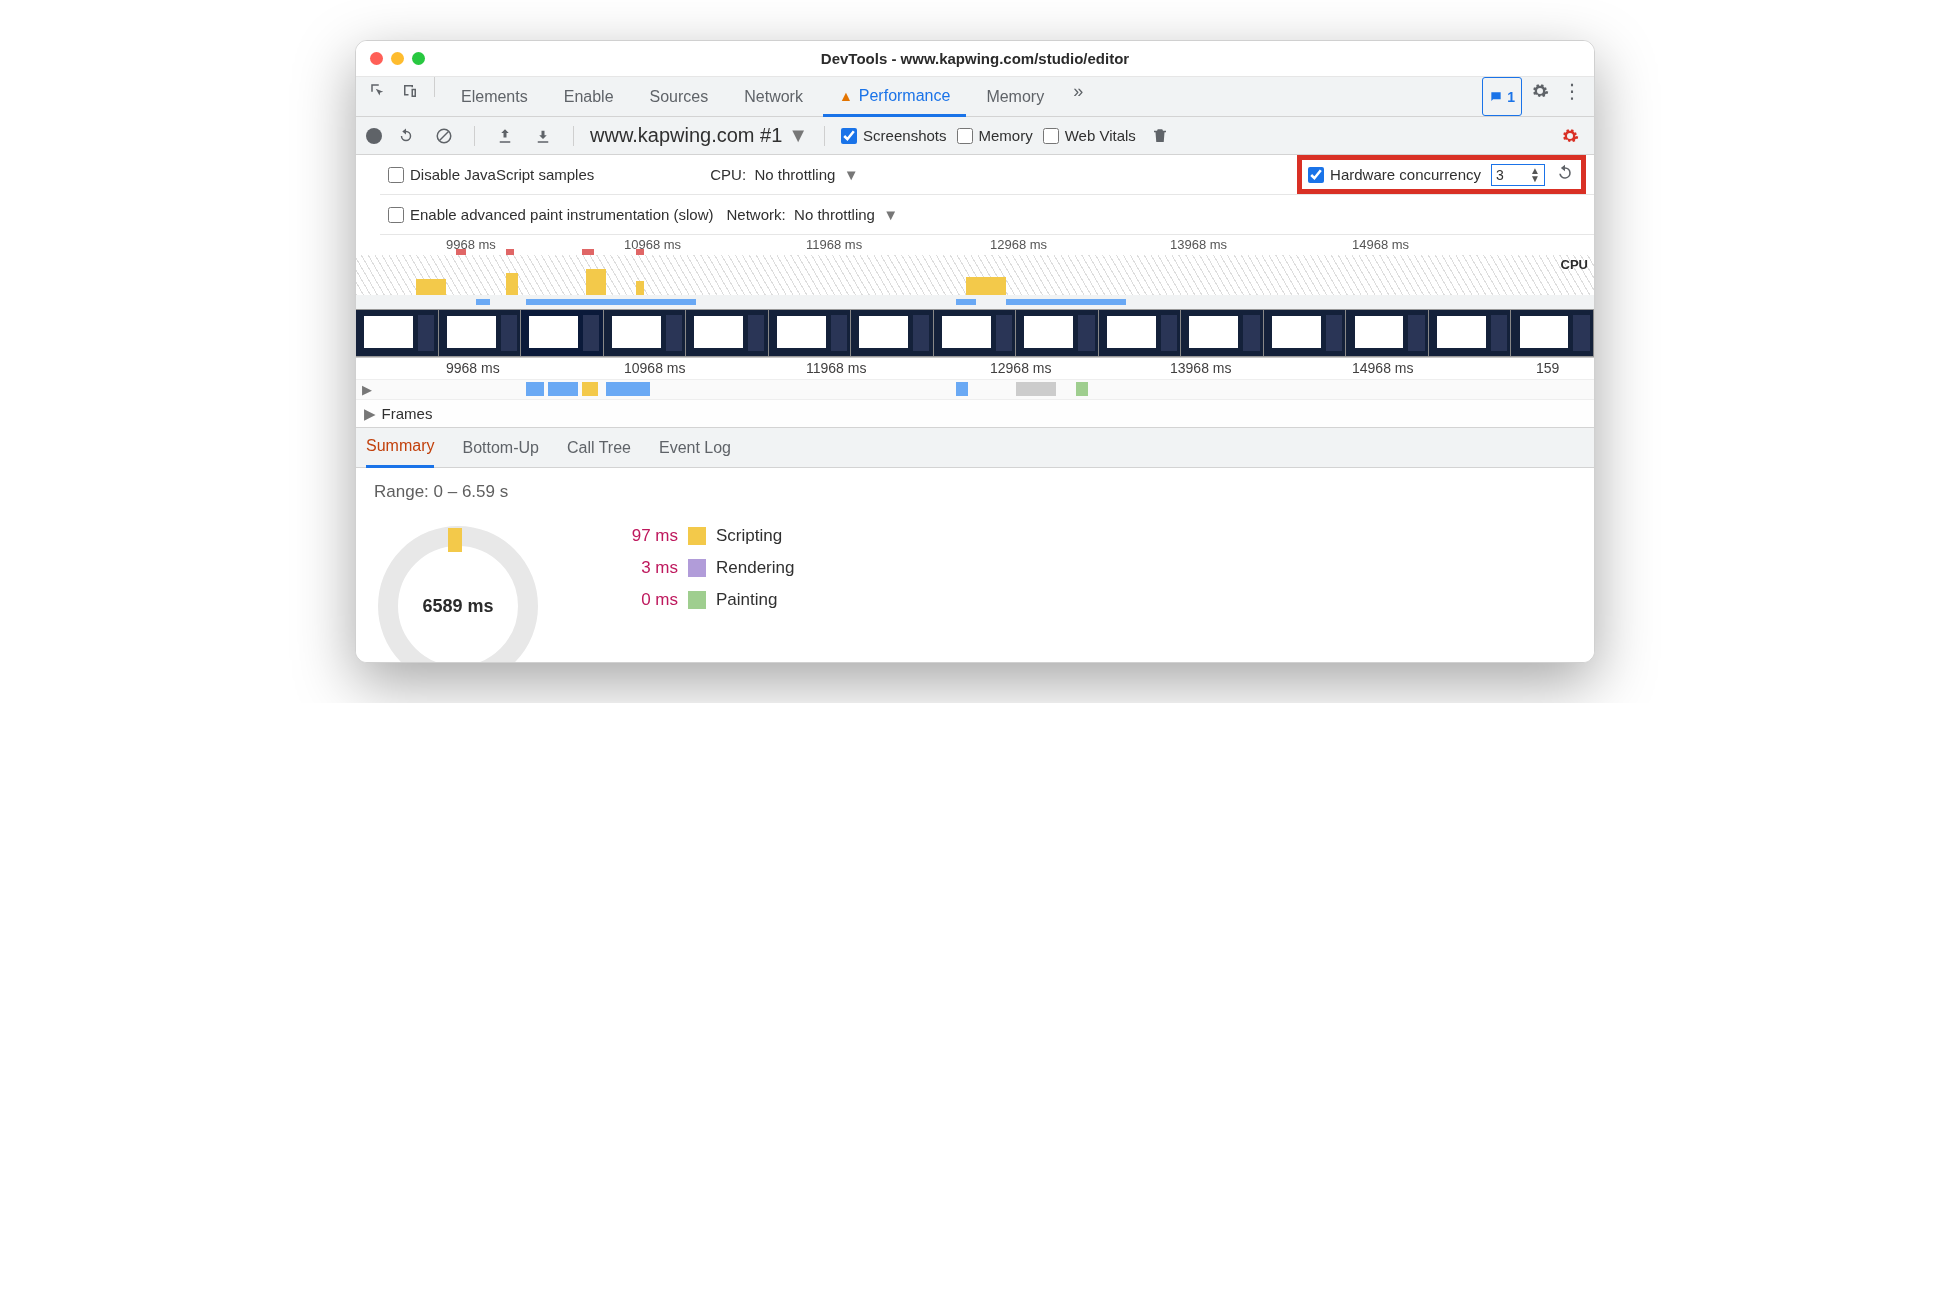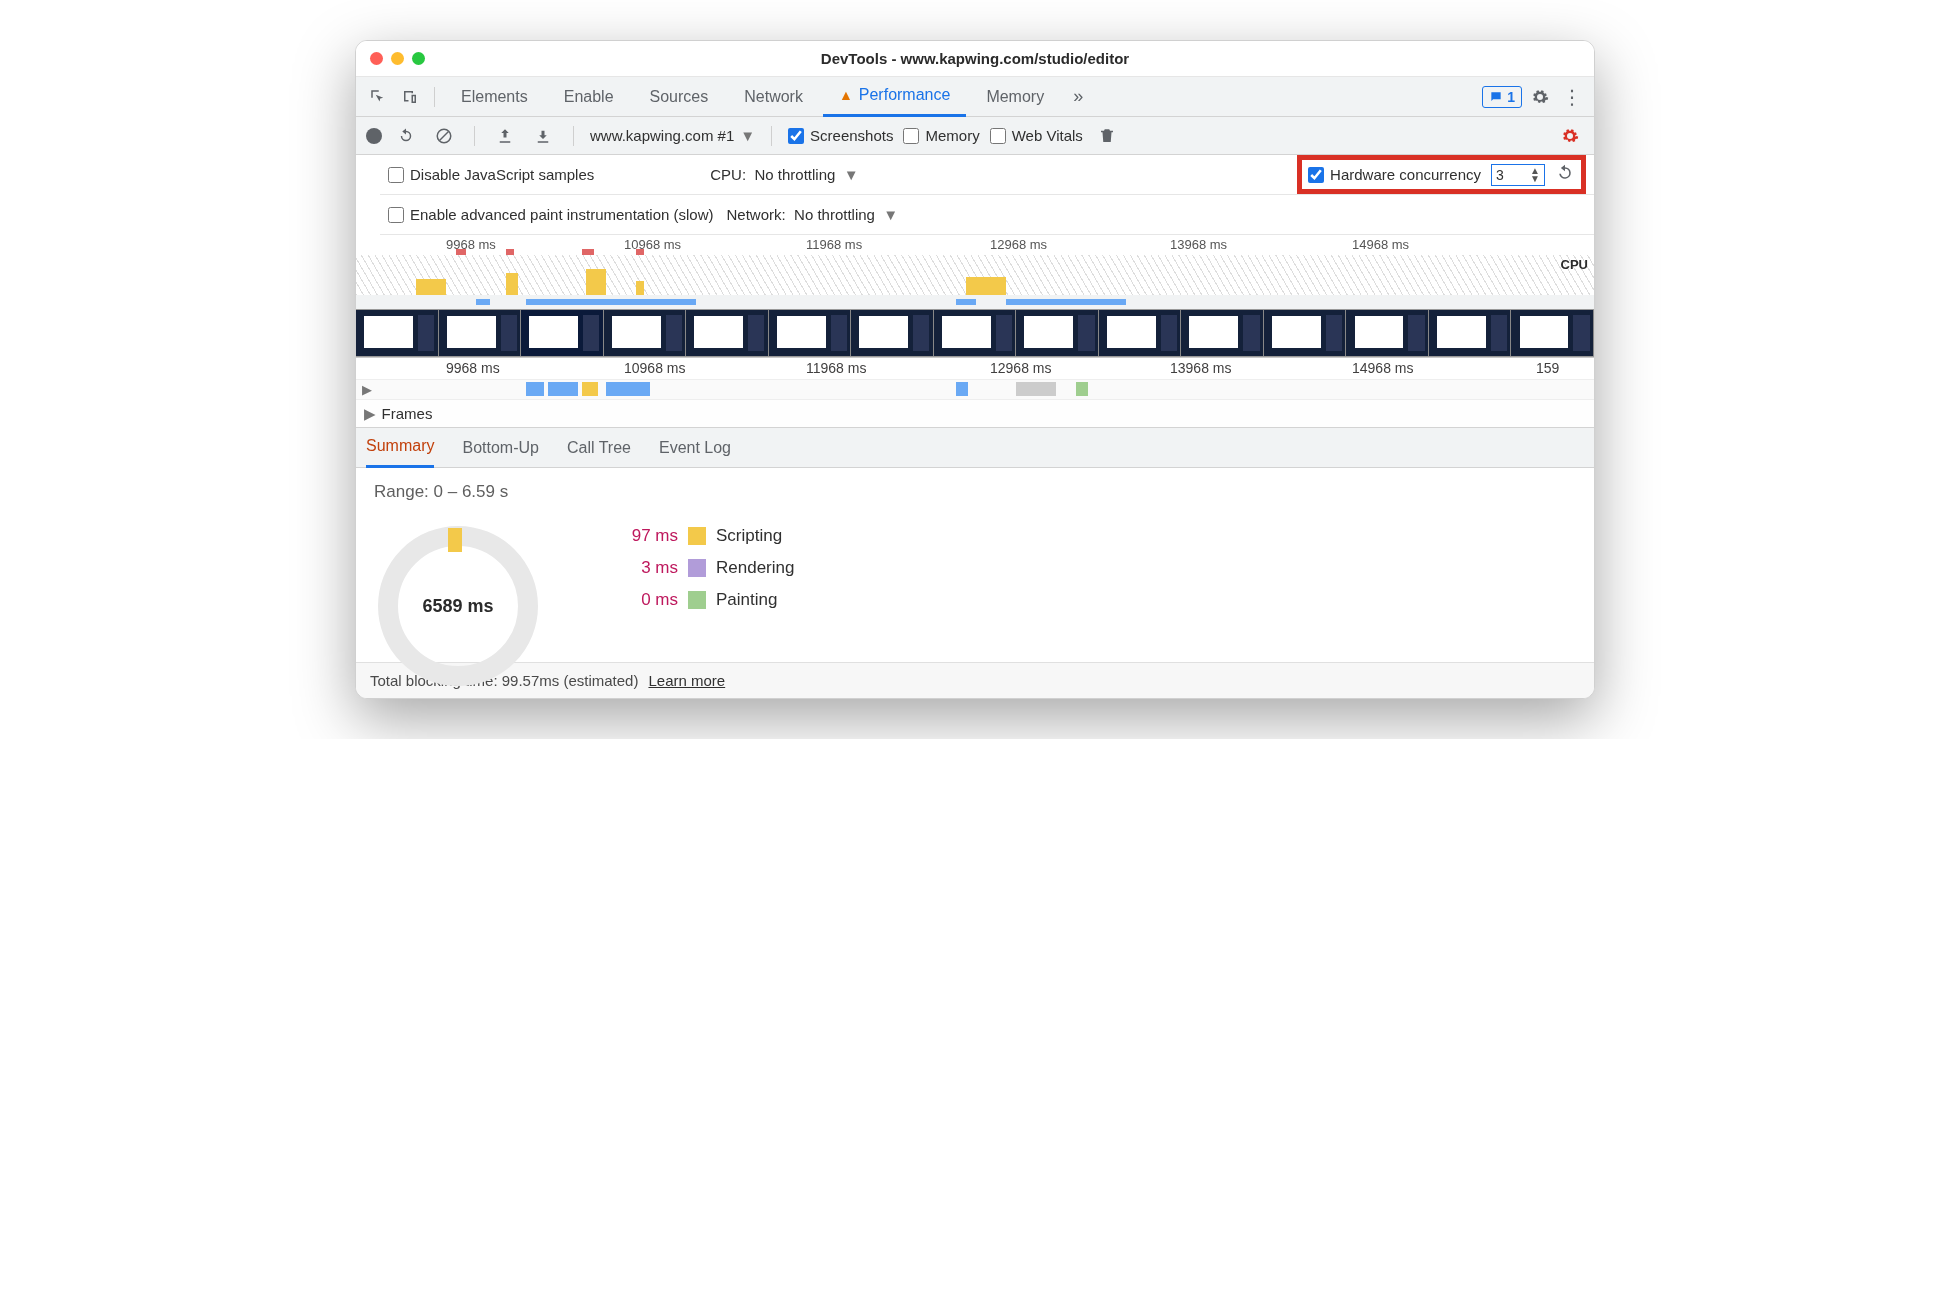--- a/index.html
+++ b/index.html
@@ -9,36 +9,36 @@
 
 .titlebar { height: 36px; background: #fff; display: flex; align-items: center; padding: 0 14px; border-bottom: 1px solid #e6e6e6; position: relative; }
 .traffic { display: flex; gap: 8px; }
 .traffic span { width: 13px; height: 13px; border-radius: 50%; display: inline-block; }
 .red-dot { background: #ff5f57; }
 .yellow-dot { background: #febc2e; }
 .green-dot { background: #28c840; }
 .title { position: absolute; left: 50%; transform: translateX(-50%); font-size: 15px; font-weight: 600; color: #2b2b2b; }
 
 
-.tabs-row { height: 40px; background: #f1f3f4; border-bottom: 1px solid #d3d3d3; display: flex; align-items: center; padding: 0 8px; gap: 4px; }
+.tabs-row { height: 40px; background: #f1f3f4; border-bottom: 1px solid #d3d3d3; display: flex; padding: 0 8px; gap: 4px; }
 .icon-btn { width: 28px; height: 28px; display:flex; align-items:center; justify-content:center; color:#5f6368; font-size:18px; cursor:pointer; }
 .icon-btn svg { width: 18px; height: 18px; fill: currentColor; }
 .divider-v { width: 1px; height: 20px; background: #cfcfcf; margin: 0 6px; }
 .tab { padding: 0 16px; height: 40px; display: flex; align-items: center; color: #5f6368; font-size: 16px; cursor:pointer; gap:6px;}
 .tab.active { color: #1a73e8; border-bottom: 3px solid #1a73e8; }
 .tab .warn { color:#e37400; font-size:14px;}
 .spacer { flex: 1; }
 .badge { display:flex; align-items:center; gap:4px; border:1px solid #1a73e8; border-radius:3px; padding:2px 6px; color:#1a73e8; font-size:14px; font-weight:600;}
 .gear { color:#5f6368; }
 .kebab { color:#5f6368; font-size:20px; }
 
 
 .perf-bar { height: 38px; background: #f1f3f4; border-bottom: 1px solid #d3d3d3; display:flex; align-items:center; padding:0 10px; gap:10px; color:#5f6368;}
 .perf-bar .circ { width:16px; height:16px; border-radius:50%; background:#5f6368; }
-.perf-bar .dd { display:flex; align-items:center; gap:6px; color:#303030; font-size:15px; }
+.perf-bar .dd { display:flex; align-items:center; gap:6px; color:#303030; font-size:20px; }
 .check { display:flex; align-items:center; gap:6px; font-size:15px; color:#303030; }
 .check input[type=checkbox]{ width:16px; height:16px; accent-color:#1a73e8; }
 .red-gear svg { fill:#d93025; }
 
 
 .settings-row { height: 40px; background:#fff; border-bottom:1px solid #e6e6e6; display:flex; align-items:center; padding:0 8px; gap:13px; font-size:15px; color:#303030;margin-left:24px;}
 .highlight-box { border: 5px solid #d93025; padding: 3px 6px; display:flex; align-items:center; gap:10px; }
 .num-input { border:1px solid #1a73e8; width:54px; padding:2px 4px; font-size:14px; display:flex; align-items:center; justify-content:space-between;}
 .num-input .stepper { font-size:10px; line-height:8px; color:#555; }
 .undo-icon svg { width:20px; height:20px; fill:#5f6368; }
@@ -355,18 +355,14 @@
         </div>
         <div class="legend-row">
           <span class="ms">0 ms</span>
             <span class="sw sw-green"></span>
             <span>Painting</span>
         </div>
       </div>
     </div>
   </div>
 
-  <div class="footer">
-    <span>Total blocking time: 99.57ms (estimated)</span>
-    <a>Learn more</a>
-  </div>
 
 </div>
 
 </body></html>

